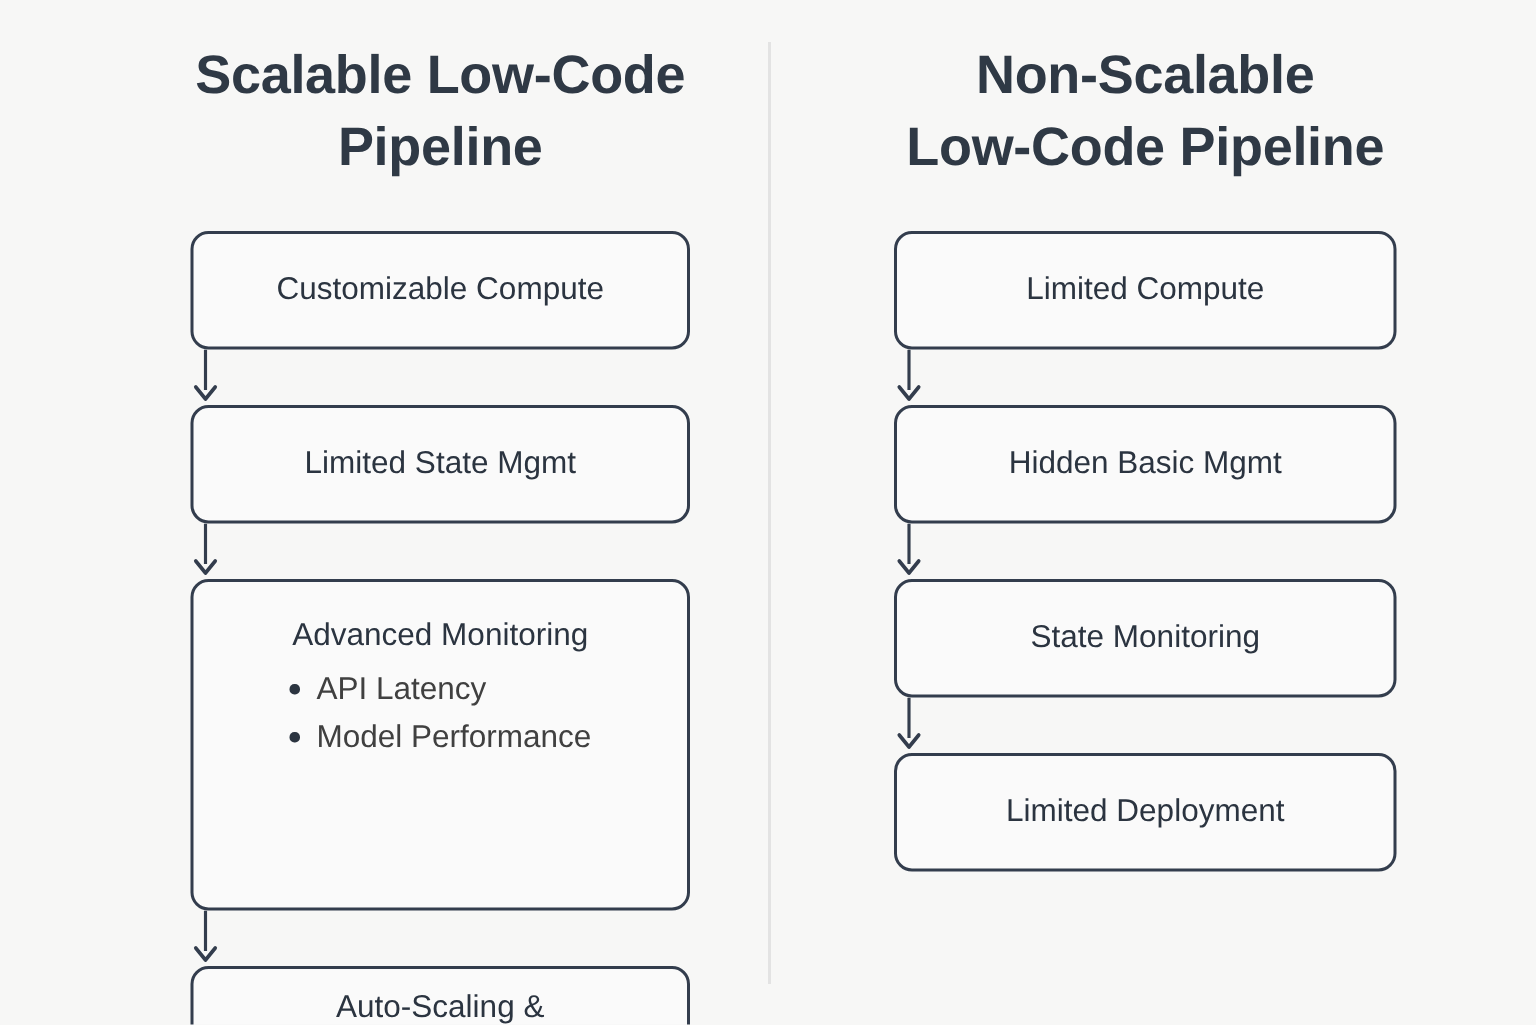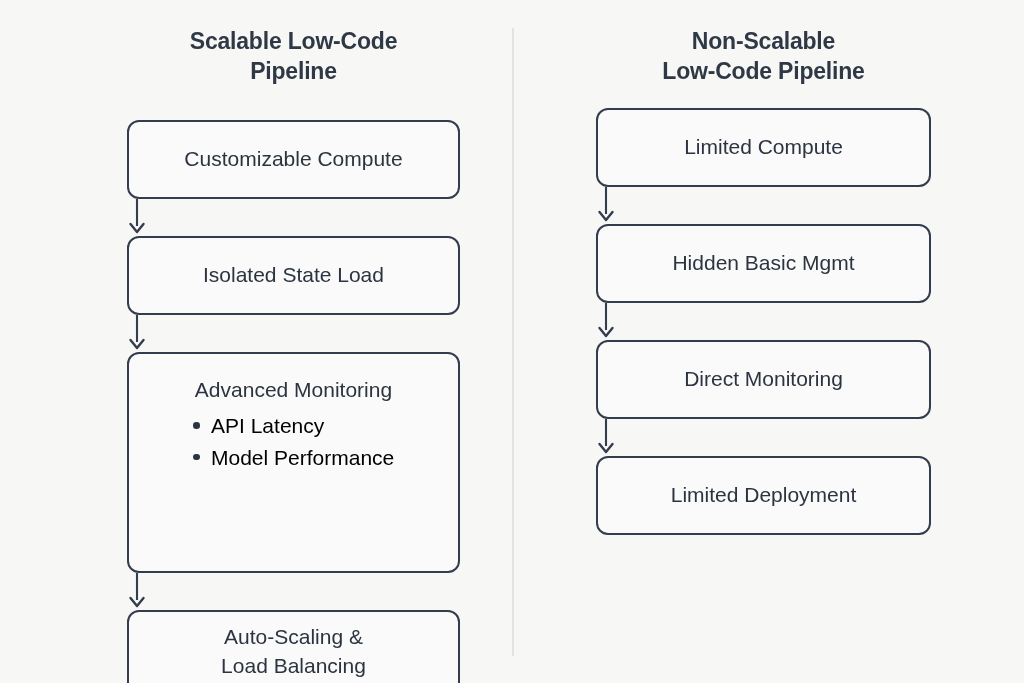--- a/index.html
+++ b/index.html
@@ -39,37 +39,37 @@
     top: 0;
     display: flex;
     flex-direction: column;
     align-items: center;
   }
   .column.left  { left: 127px;  width: 333px; }
   .column.right { left: 596px;  width: 335px; }
 
   .col-title {
     margin-top: 26px;
-    font-size: 23px;
+    font-size: 36px;
     font-weight: bold;
     line-height: 1.32;
     text-align: center;
     letter-spacing: -0.2px;
     color: #2f3945;
     white-space: pre-line;
   }
 
   .flow {
     margin-top: 0;
     width: 100%;
     display: flex;
     flex-direction: column;
   }
   .column.left  .flow { margin-top: 33px; }
-  .column.right .flow { margin-top: 21px; }
+  .column.right .flow { margin-top: 33px; }
 
   
   .node {
     box-sizing: border-box;
     width: 100%;
     border: 2.1px solid #333d4d;
     border-radius: 12px;
     background: #fafafa;
     display: flex;
     flex-direction: column;
@@ -99,21 +99,21 @@
     margin: 0;
     padding: 0;
     list-style: none;
     align-self: flex-start;
     margin-left: 48px;
   }
   .bullet-item {
     position: relative;
     font-size: 21px;
     line-height: 1.52;
-    color: #000000;
+    color: #404040;
     padding-left: 18px;
   }
   .bullet-item::before {
     content: "";
     position: absolute;
     left: 0;
     top: 12px;
     width: 6.5px;
     height: 6.5px;
     border-radius: 50%;
@@ -146,21 +146,21 @@
       </div>
 
       <span class="arrow">
         <svg width="20" height="37" viewBox="0 0 20 37">
           <path d="M10 0 L10 27" stroke="#333d4d" stroke-width="2.1" fill="none"></path>
           <path d="M3.5 25 L10 33 L16.5 25" stroke="#333d4d" stroke-width="2.4" fill="none" stroke-linecap="round" stroke-linejoin="round"></path>
         </svg>
       </span>
 
       <div class="node simple">
-        <div class="node-label">Isolated State Load</div>
+        <div class="node-label">Limited State Mgmt</div>
       </div>
 
       <span class="arrow">
         <svg width="20" height="37" viewBox="0 0 20 37">
           <path d="M10 0 L10 27" stroke="#333d4d" stroke-width="2.1" fill="none"></path>
           <path d="M3.5 25 L10 33 L16.5 25" stroke="#333d4d" stroke-width="2.4" fill="none" stroke-linecap="round" stroke-linejoin="round"></path>
         </svg>
       </span>
 
       <div class="node with-list">
@@ -208,21 +208,21 @@
       </div>
 
       <span class="arrow">
         <svg width="20" height="37" viewBox="0 0 20 37">
           <path d="M10 0 L10 27" stroke="#333d4d" stroke-width="2.1" fill="none"></path>
           <path d="M3.5 25 L10 33 L16.5 25" stroke="#333d4d" stroke-width="2.4" fill="none" stroke-linecap="round" stroke-linejoin="round"></path>
         </svg>
       </span>
 
       <div class="node simple">
-        <div class="node-label">Direct Monitoring</div>
+        <div class="node-label">State Monitoring</div>
       </div>
 
       <span class="arrow">
         <svg width="20" height="37" viewBox="0 0 20 37">
           <path d="M10 0 L10 27" stroke="#333d4d" stroke-width="2.1" fill="none"></path>
           <path d="M3.5 25 L10 33 L16.5 25" stroke="#333d4d" stroke-width="2.4" fill="none" stroke-linecap="round" stroke-linejoin="round"></path>
         </svg>
       </span>
 
       <div class="node simple">

